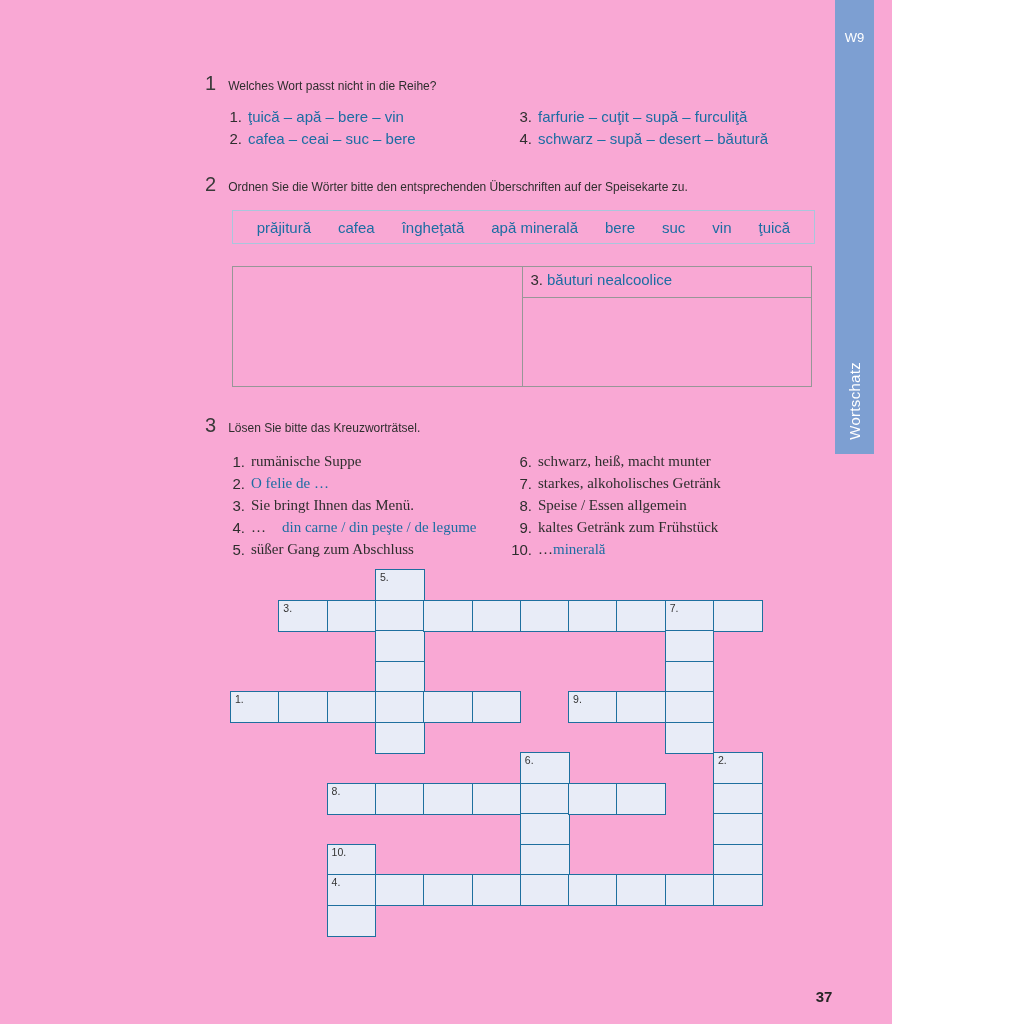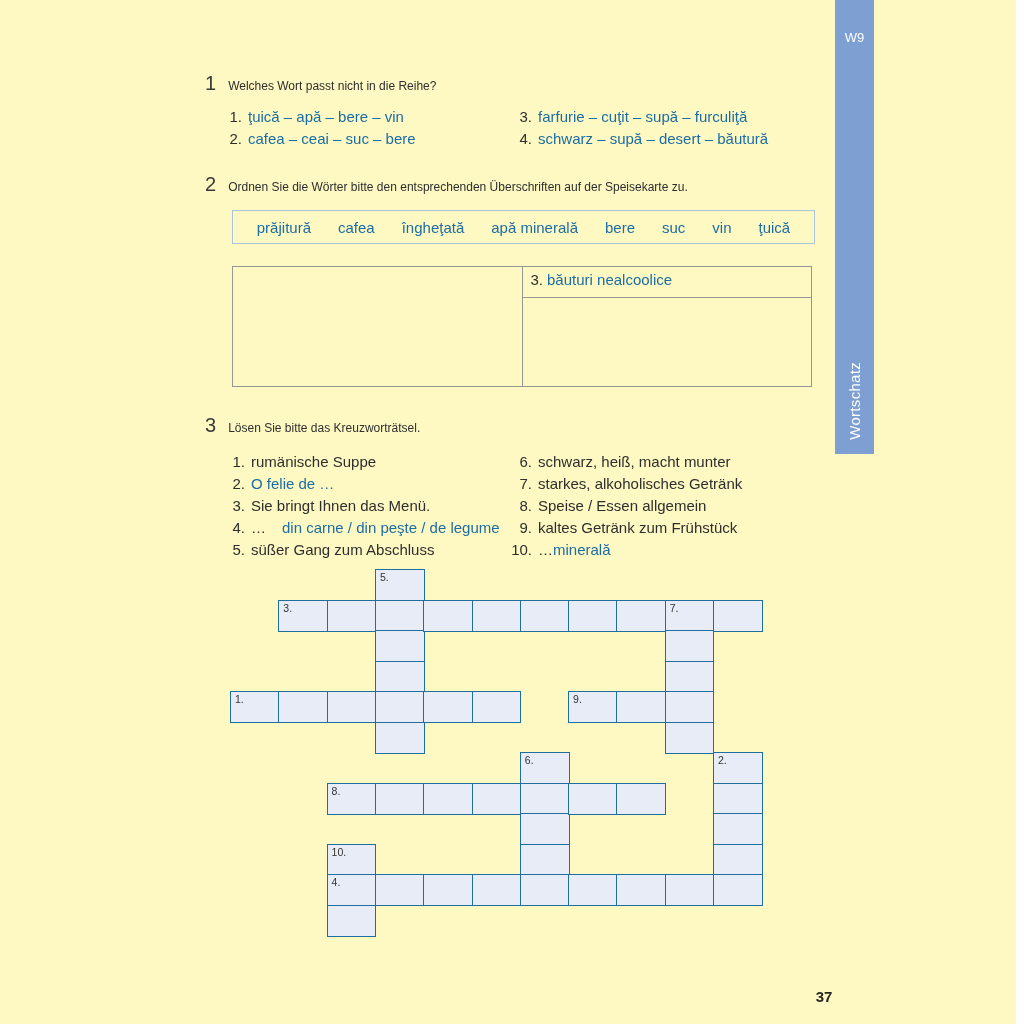--- a/index.html
+++ b/index.html
@@ -1,21 +1,21 @@
 <!DOCTYPE html>
 <html style="--blue: #1c6da3; --sidebar: #7d9fd2; --cellfill: #e8ecf7; --cellline: #1e6f9f;"><head>
 <meta charset="utf-8">
 <style>
   :root{
     --blue:#1c6da3; --ink:#2e2e2e; --numink:#3a3a3a;
     --sidebar:#7d9fd2; --cellfill:#e8ecf7; --cellline:#1e6f9f;
     --tableline:#979797; --bankline:#a9c6dc;
   }
   html,body{margin:0;padding:0;background:#fff;}
-  .page{position:relative;width:1016px;height:1024px;background:#fef9c3;overflow:hidden;
+  .page{position:relative;width:892px;height:1024px;background:#f9a8d4;overflow:hidden;
         font-family:"Liberation Sans","DejaVu Sans",sans-serif;color:var(--ink);font-size:15px;}
   
   .tab{position:absolute;left:835px;top:0;width:39px;height:454px;background:var(--sidebar);}
   .tab-top{position:absolute;top:30px;left:0;width:100%;text-align:center;color:#fff;font-size:13px;}
   .tab-bottom{position:absolute;bottom:14px;left:0;width:100%;display:flex;justify-content:center;}
   .tab-bottom span{writing-mode:vertical-rl;transform:rotate(180deg);color:#fff;font-size:15px;letter-spacing:.3px;}
   
   .ex-head{position:absolute;display:flex;align-items:baseline;white-space:nowrap;}
   .ex-num{font-size:20px;color:var(--numink);line-height:1;}
   .ex-title{margin-left:12px;font-size:12px;color:var(--ink);line-height:1;}
@@ -32,21 +32,21 @@
   .ztable{position:absolute;left:232px;top:266px;width:578px;height:119px;border:1px solid var(--tableline);display:flex;}
   .zcol{flex:1;display:flex;flex-direction:column;border-right:1px solid var(--tableline);}
   .zcol:last-child{border-right:none;}
   .zhead{height:26px;border-bottom:1px solid var(--tableline);padding:4px 0 0 8px;white-space:nowrap;}
   .zhead .hnum{color:var(--ink);}
   .zhead .hlab{color:var(--blue);margin-left:4px;}
   .zbody{flex:1;}
   
   .clues .li .num{width:17px;}
   .clues-r .li .num{width:28px;}
-  .clues .li .txt, .clues-r .li .txt{margin-left:6px;}
+  .clues .li .txt, .clues-r .li .txt{margin-left:6px;font-family:Liberation Serif, serif;}
   
   .cw-cell{position:absolute;box-sizing:border-box;background:var(--cellfill);
            border:1.5px solid var(--cellline);}
   .cw-lab{display:block;padding:2px 0 0 4px;font-size:10.5px;color:#333;line-height:1;}
   
   .pageno{position:absolute;left:810px;top:988px;width:28px;text-align:center;font-weight:700;
           font-size:15px;color:#262626;}
 </style>
 </head>
 <body>

